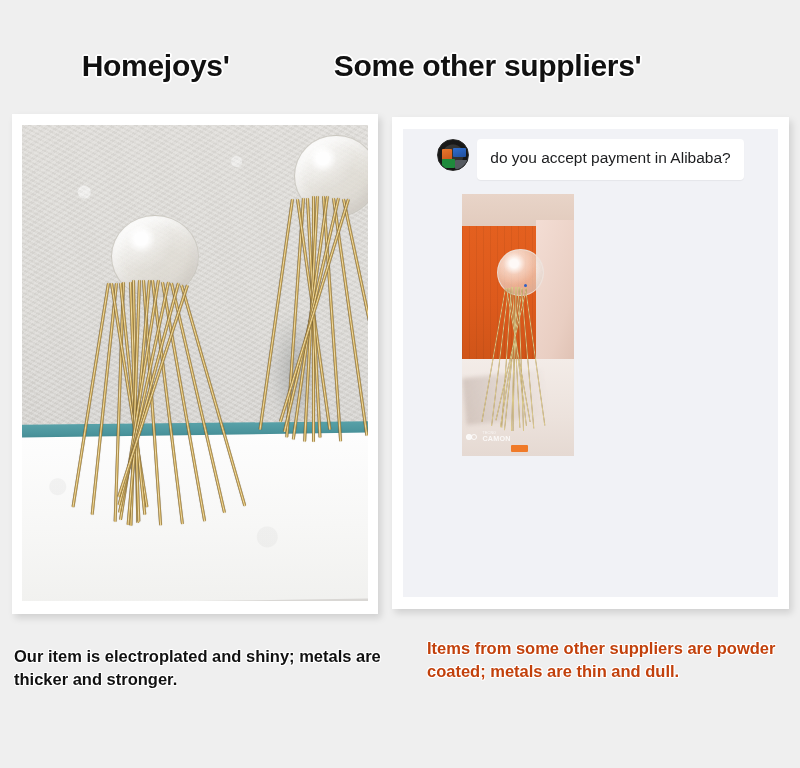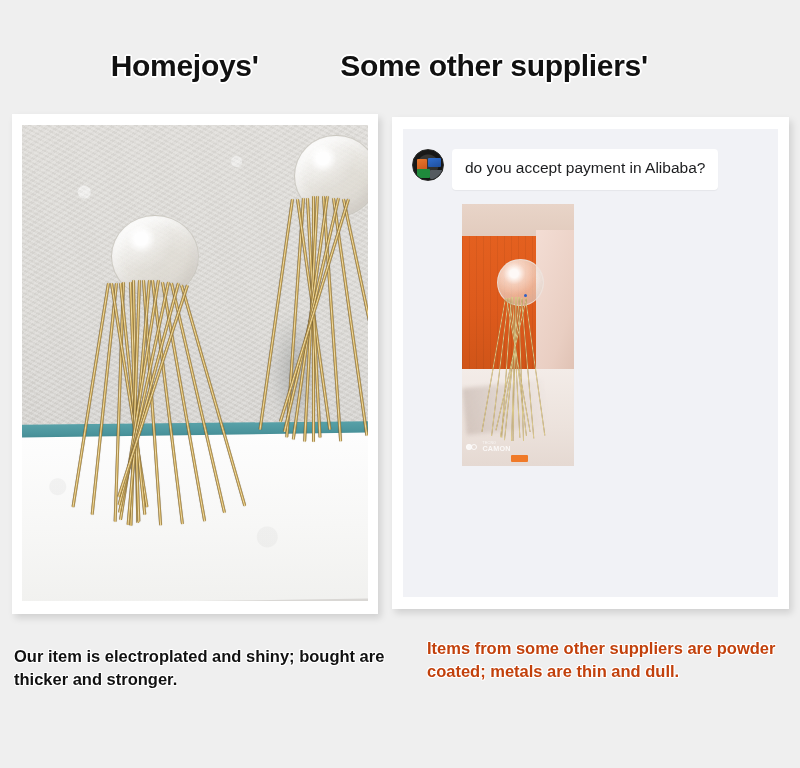--- a/index.html
+++ b/index.html
@@ -18,21 +18,20 @@
   
   .header {
     position: absolute;
     left: 0;
     top: 38px;
     width: 664px;
     height: 56px;
     display: flex;
     align-items: center;
     justify-content: center;
-    margin-left: 29px;
   }
   .title-left {
     width: 330px;
     text-align: center;
     font-size: 30px;
     font-weight: bold;
     color: #111;
     letter-spacing: -0.3px;
     text-shadow:
       1.6px 0 0 #fff, -1.6px 0 0 #fff, 0 1.6px 0 #fff, 0 -1.6px 0 #fff,
@@ -44,21 +43,21 @@
     font-size: 38px;
     font-weight: bold;
     color: #000;
     letter-spacing: -0.5px;
     text-shadow:
       2px 0 0 #fff, -2px 0 0 #fff, 0 2px 0 #fff, 0 -2px 0 #fff,
       1.5px 1.5px 0 #fff, -1.5px 1.5px 0 #fff, 1.5px -1.5px 0 #fff, -1.5px -1.5px 0 #fff;
   }
   .title-right {
     width: 374px;
-    text-align: left;
+    text-align: center;
     font-size: 30px;
     font-weight: bold;
     color: #111;
     letter-spacing: -0.3px;
     text-shadow:
       1.6px 0 0 #fff, -1.6px 0 0 #fff, 0 1.6px 0 #fff, 0 -1.6px 0 #fff,
       1.2px 1.2px 0 #fff, -1.2px 1.2px 0 #fff, 1.2px -1.2px 0 #fff, -1.2px -1.2px 0 #fff;
   }
 
   
@@ -150,21 +149,22 @@
   .chat-area {
     position: relative;
     width: 100%;
     height: 100%;
     background: #f1f2f6;
     overflow: hidden;
   }
   .msg-row {
     display: flex;
     align-items: flex-start;
-    padding: 20px 9px 0 9px;
+    padding: 10px 9px 0 9px;
+    justify-content: center;
   }
   .avatar {
     width: 32px; height: 32px; min-width: 32px;
     border-radius: 50%;
     margin-right: 8px;
     background:
       radial-gradient(circle at 50% 50%, rgba(0,0,0,0) 0 47%, rgba(0,0,0,0.55) 52%),
       linear-gradient(135deg,#3a3a38 0%, #2b2b2a 100%);
     position: relative;
     overflow: hidden;
@@ -405,14 +405,14 @@
         <div class="cp-wm-text">
           <span class="cp-wm-brand">TECNO</span>
           <span class="cp-wm-model">CAMON</span>
         </div>
       </div>
     </div>
 
   </div>
 </div>
 
-<div class="caption-left">Our item is electroplated and shiny; bought are thicker and stronger.</div>
+<div class="caption-left">Our item is electroplated and shiny; metals are thicker and stronger.</div>
 <div class="caption-right">Items from some other suppliers are powder coated; metals are thin and dull.</div>
 
 </body></html>

